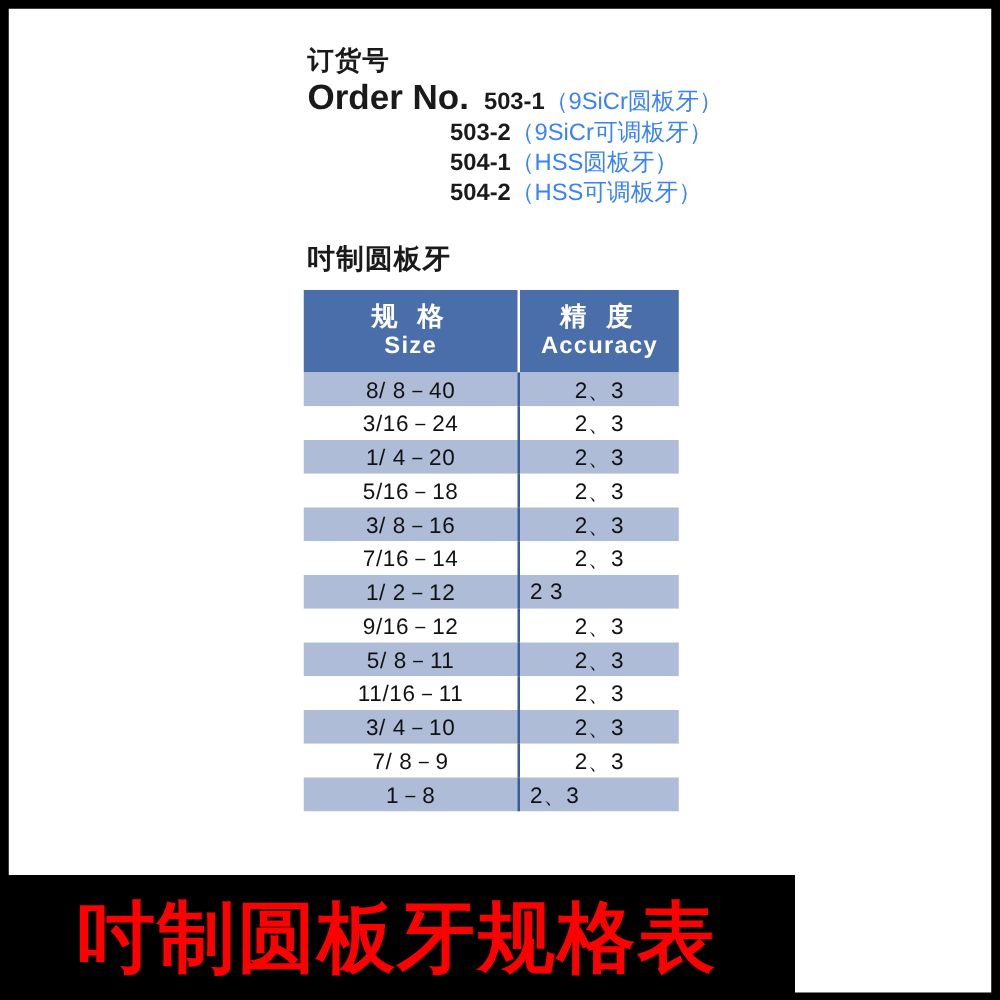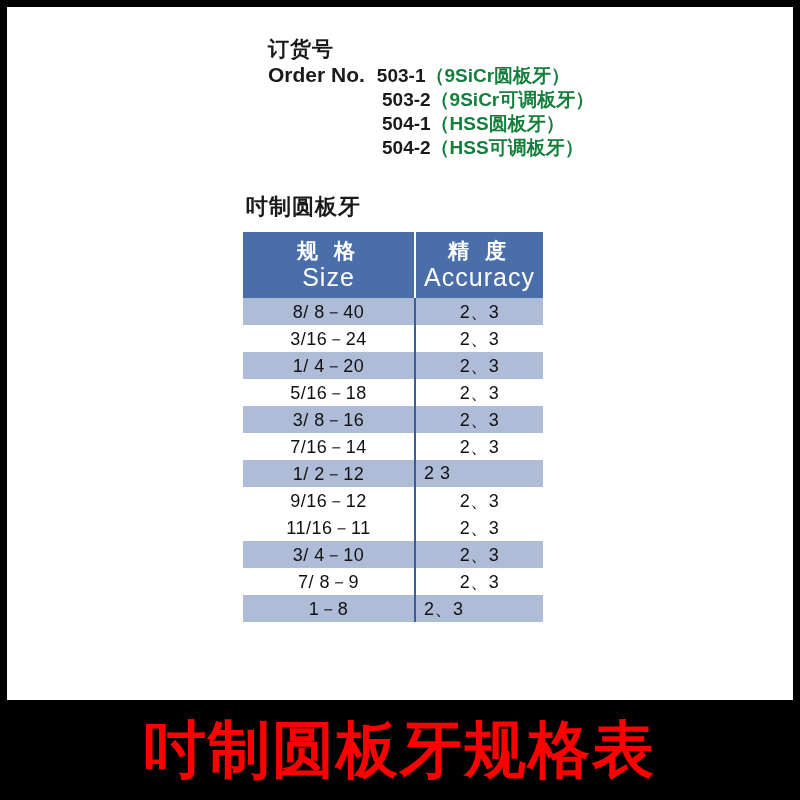--- a/index.html
+++ b/index.html
@@ -19,50 +19,49 @@
     height: 800px;
     background: #ffffff;
     box-sizing: border-box;
   }
   
   .order-block {
     position: absolute;
     left: 246px;
     top: 38px;
     width: 420px;
-    margin-left: 22px;
   }
   .order-row {
     display: flex;
     align-items: baseline;
     line-height: 1.0;
     margin-bottom: 5px;
     white-space: nowrap;
   }
   .order-label-cn {
     font-size: 21px;
     font-weight: bold;
     color: #1a1a1a;
     letter-spacing: 1px;
   }
   .order-label-en {
-    font-size: 21px;
+    font-size: 28px;
     font-weight: bold;
     color: #1a1a1a;
     margin-right: 12px;
   }
   .order-code {
     font-size: 19px;
     font-weight: bold;
     color: #1a1a1a;
   }
   .order-desc {
     font-size: 19px;
-    font-weight: bold;
-    color: #15803d;
+    font-weight: normal;
+    color: #3b82f6;
   }
   .order-indent {
     padding-left: 114px;
   }
   
   .section-heading {
     position: absolute;
     left: 246px;
     top: 192px;
     font-size: 22px;
@@ -95,22 +94,22 @@
   }
   .head-cn {
     display: block;
     font-size: 21px;
     font-weight: bold;
     letter-spacing: 5px;
     line-height: 1.15;
   }
   .head-en {
     display: block;
-    font-size: 25px;
-    font-weight: normal;
+    font-size: 19px;
+    font-weight: bold;
     line-height: 1.15;
     letter-spacing: 1px;
   }
   .head-divider {
     border-left: 2px solid #ffffff !important;
   }
   .spec-table tbody td {
     height: 27px;
     font-size: 18px;
     color: #111111;
@@ -121,21 +120,21 @@
   tr.row-odd td { background: #aebcd8; }
   tr.row-even td { background: #ffffff; }
   td.cell-size { border-right: 2px solid #3b5c96; }
   td.cell-acc { text-align: center; }
   td.cell-acc.acc-left { text-align: left; padding-left: 8px; }
   
   .banner {
     position: absolute;
     left: 0;
     top: 700px;
-    width: 800px;
+    width: 636px;
     height: 100px;
     background: #000000;
     display: flex;
     align-items: center;
     justify-content: center;
   }
   .banner-text {
     color: #ff0000;
     font-size: 62px;
     font-weight: bold;
@@ -231,20 +230,24 @@
         <td class="cell-acc">2、3</td>
       </tr>
       <tr class="row-odd">
         <td class="cell-size">1/ 2－12</td>
         <td class="cell-acc acc-left">2 3</td>
       </tr>
       <tr class="row-even">
         <td class="cell-size">9/16－12</td>
         <td class="cell-acc">2、3</td>
       </tr>
+      <tr class="row-odd">
+        <td class="cell-size">5/ 8－11</td>
+        <td class="cell-acc">2、3</td>
+      </tr>
       <tr class="row-even">
         <td class="cell-size">11/16－11</td>
         <td class="cell-acc">2、3</td>
       </tr>
       <tr class="row-odd">
         <td class="cell-size">3/ 4－10</td>
         <td class="cell-acc">2、3</td>
       </tr>
       <tr class="row-even">
         <td class="cell-size">7/ 8－9</td>

